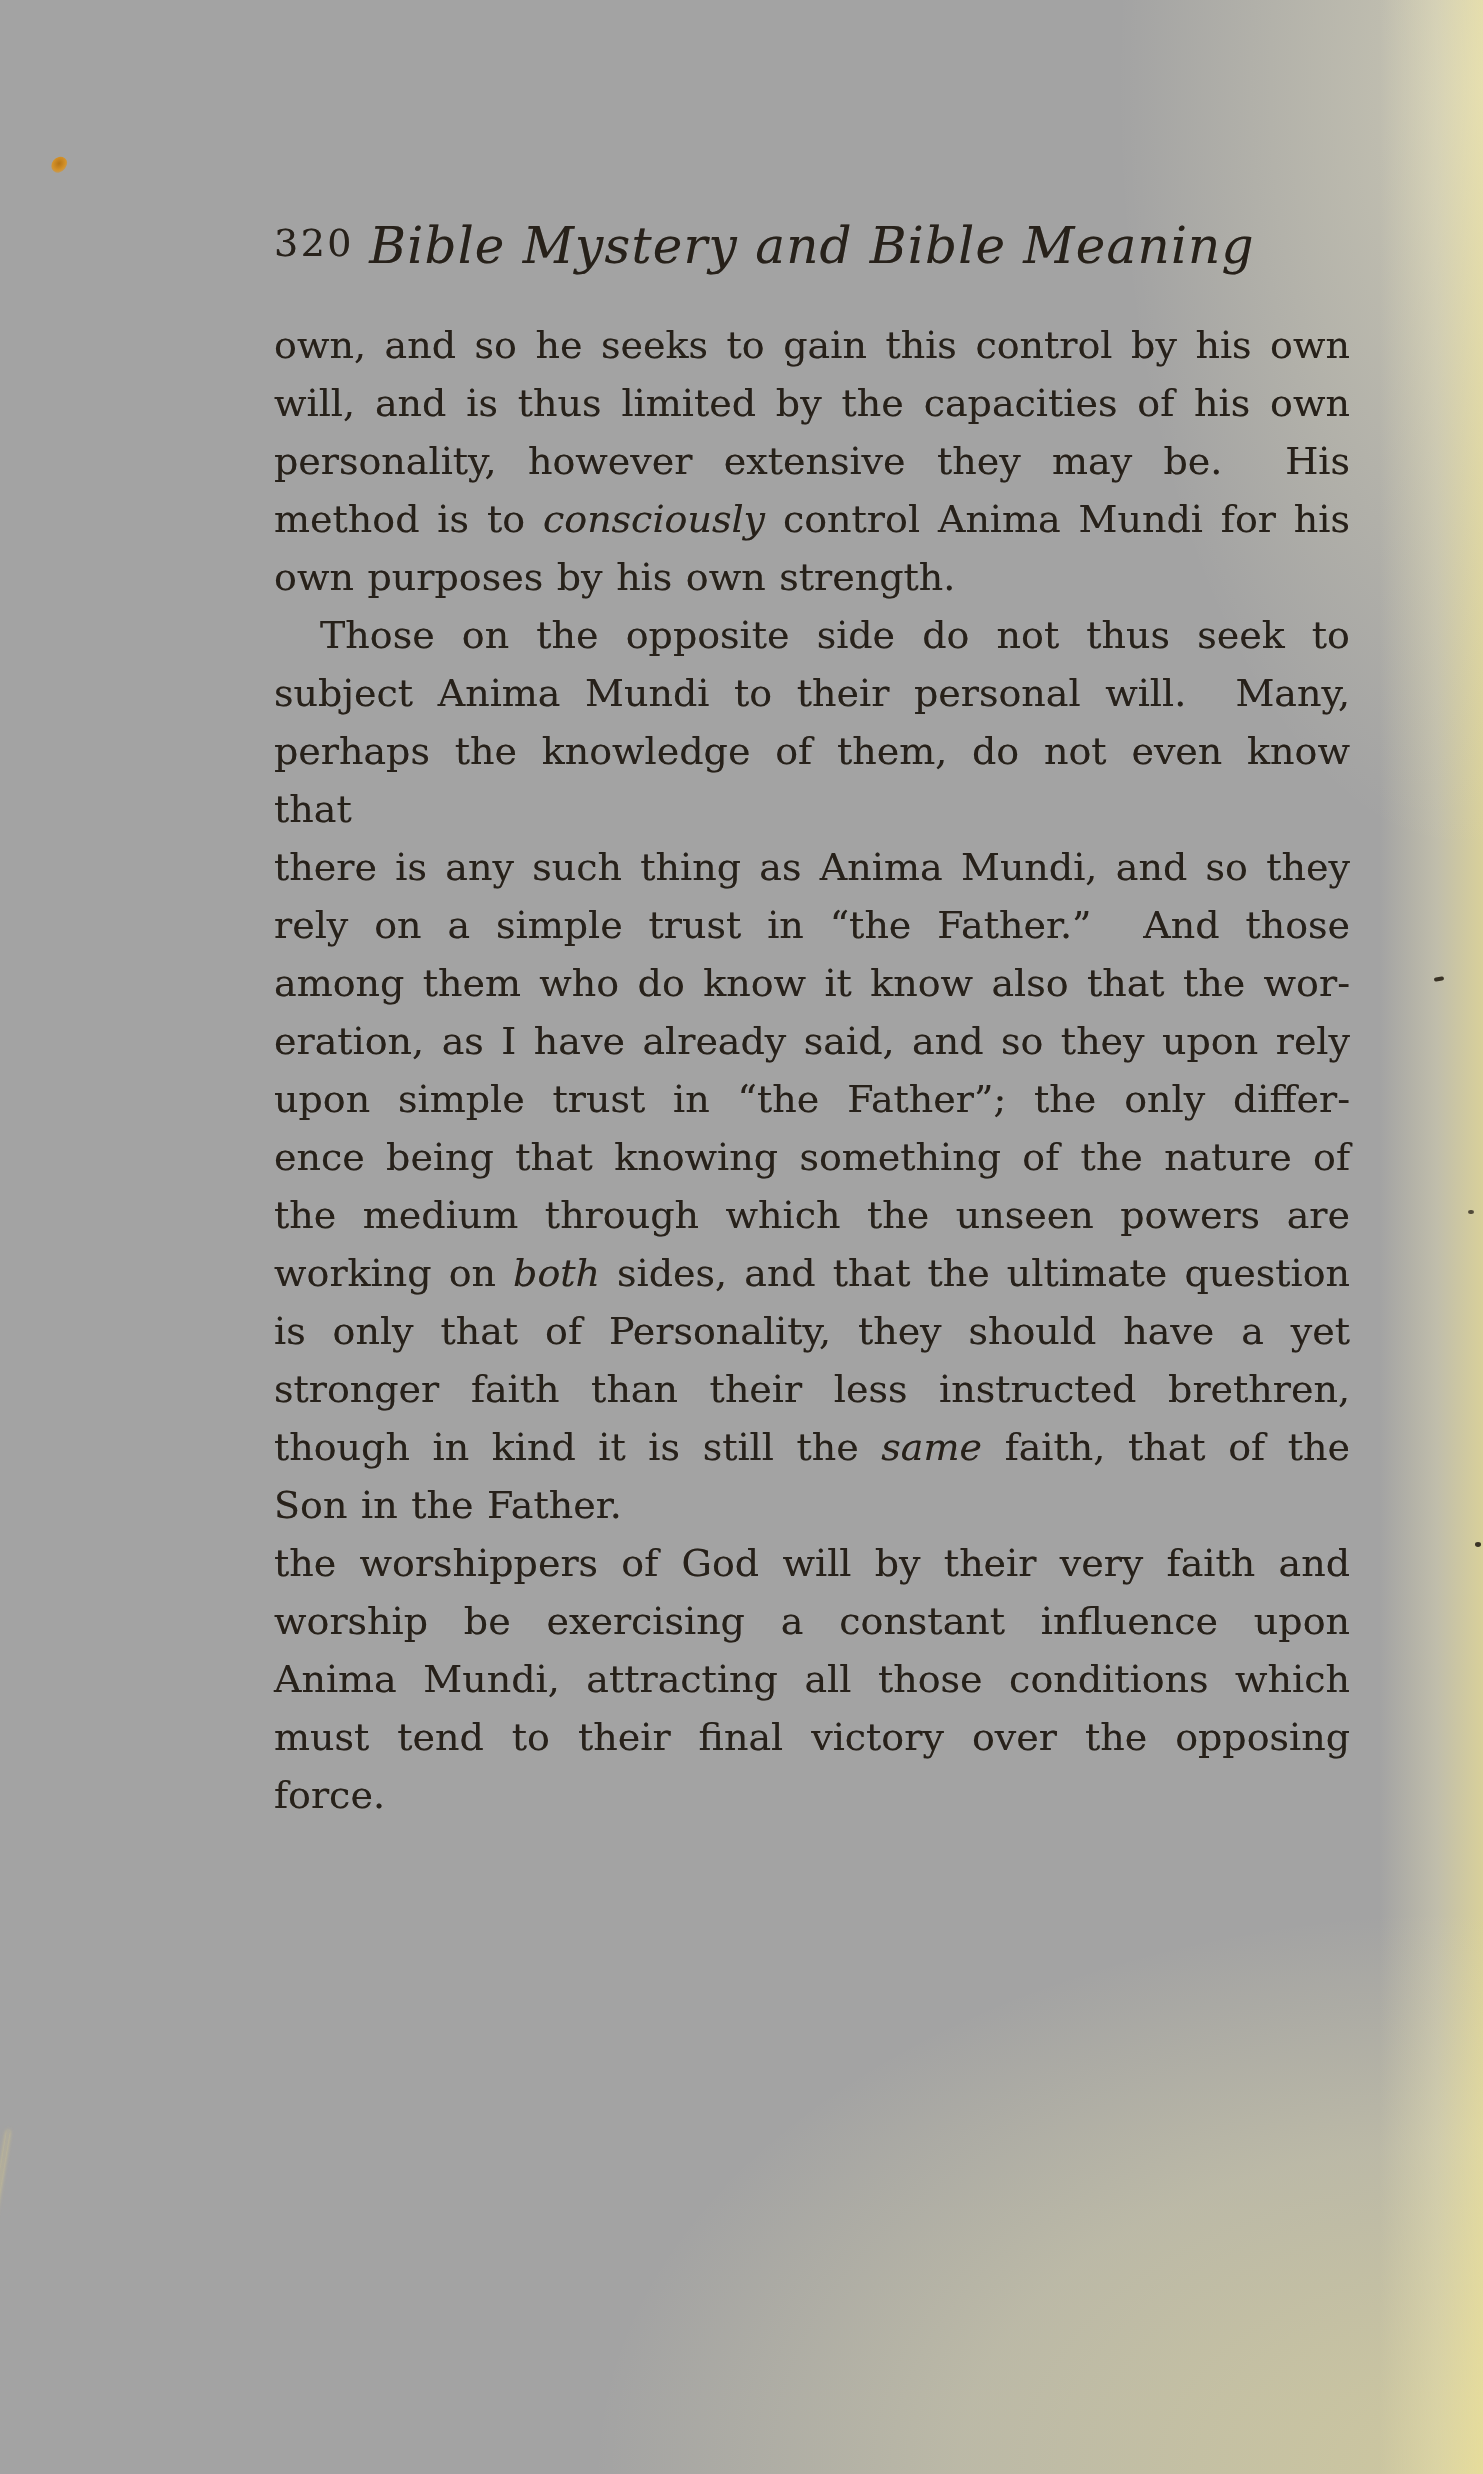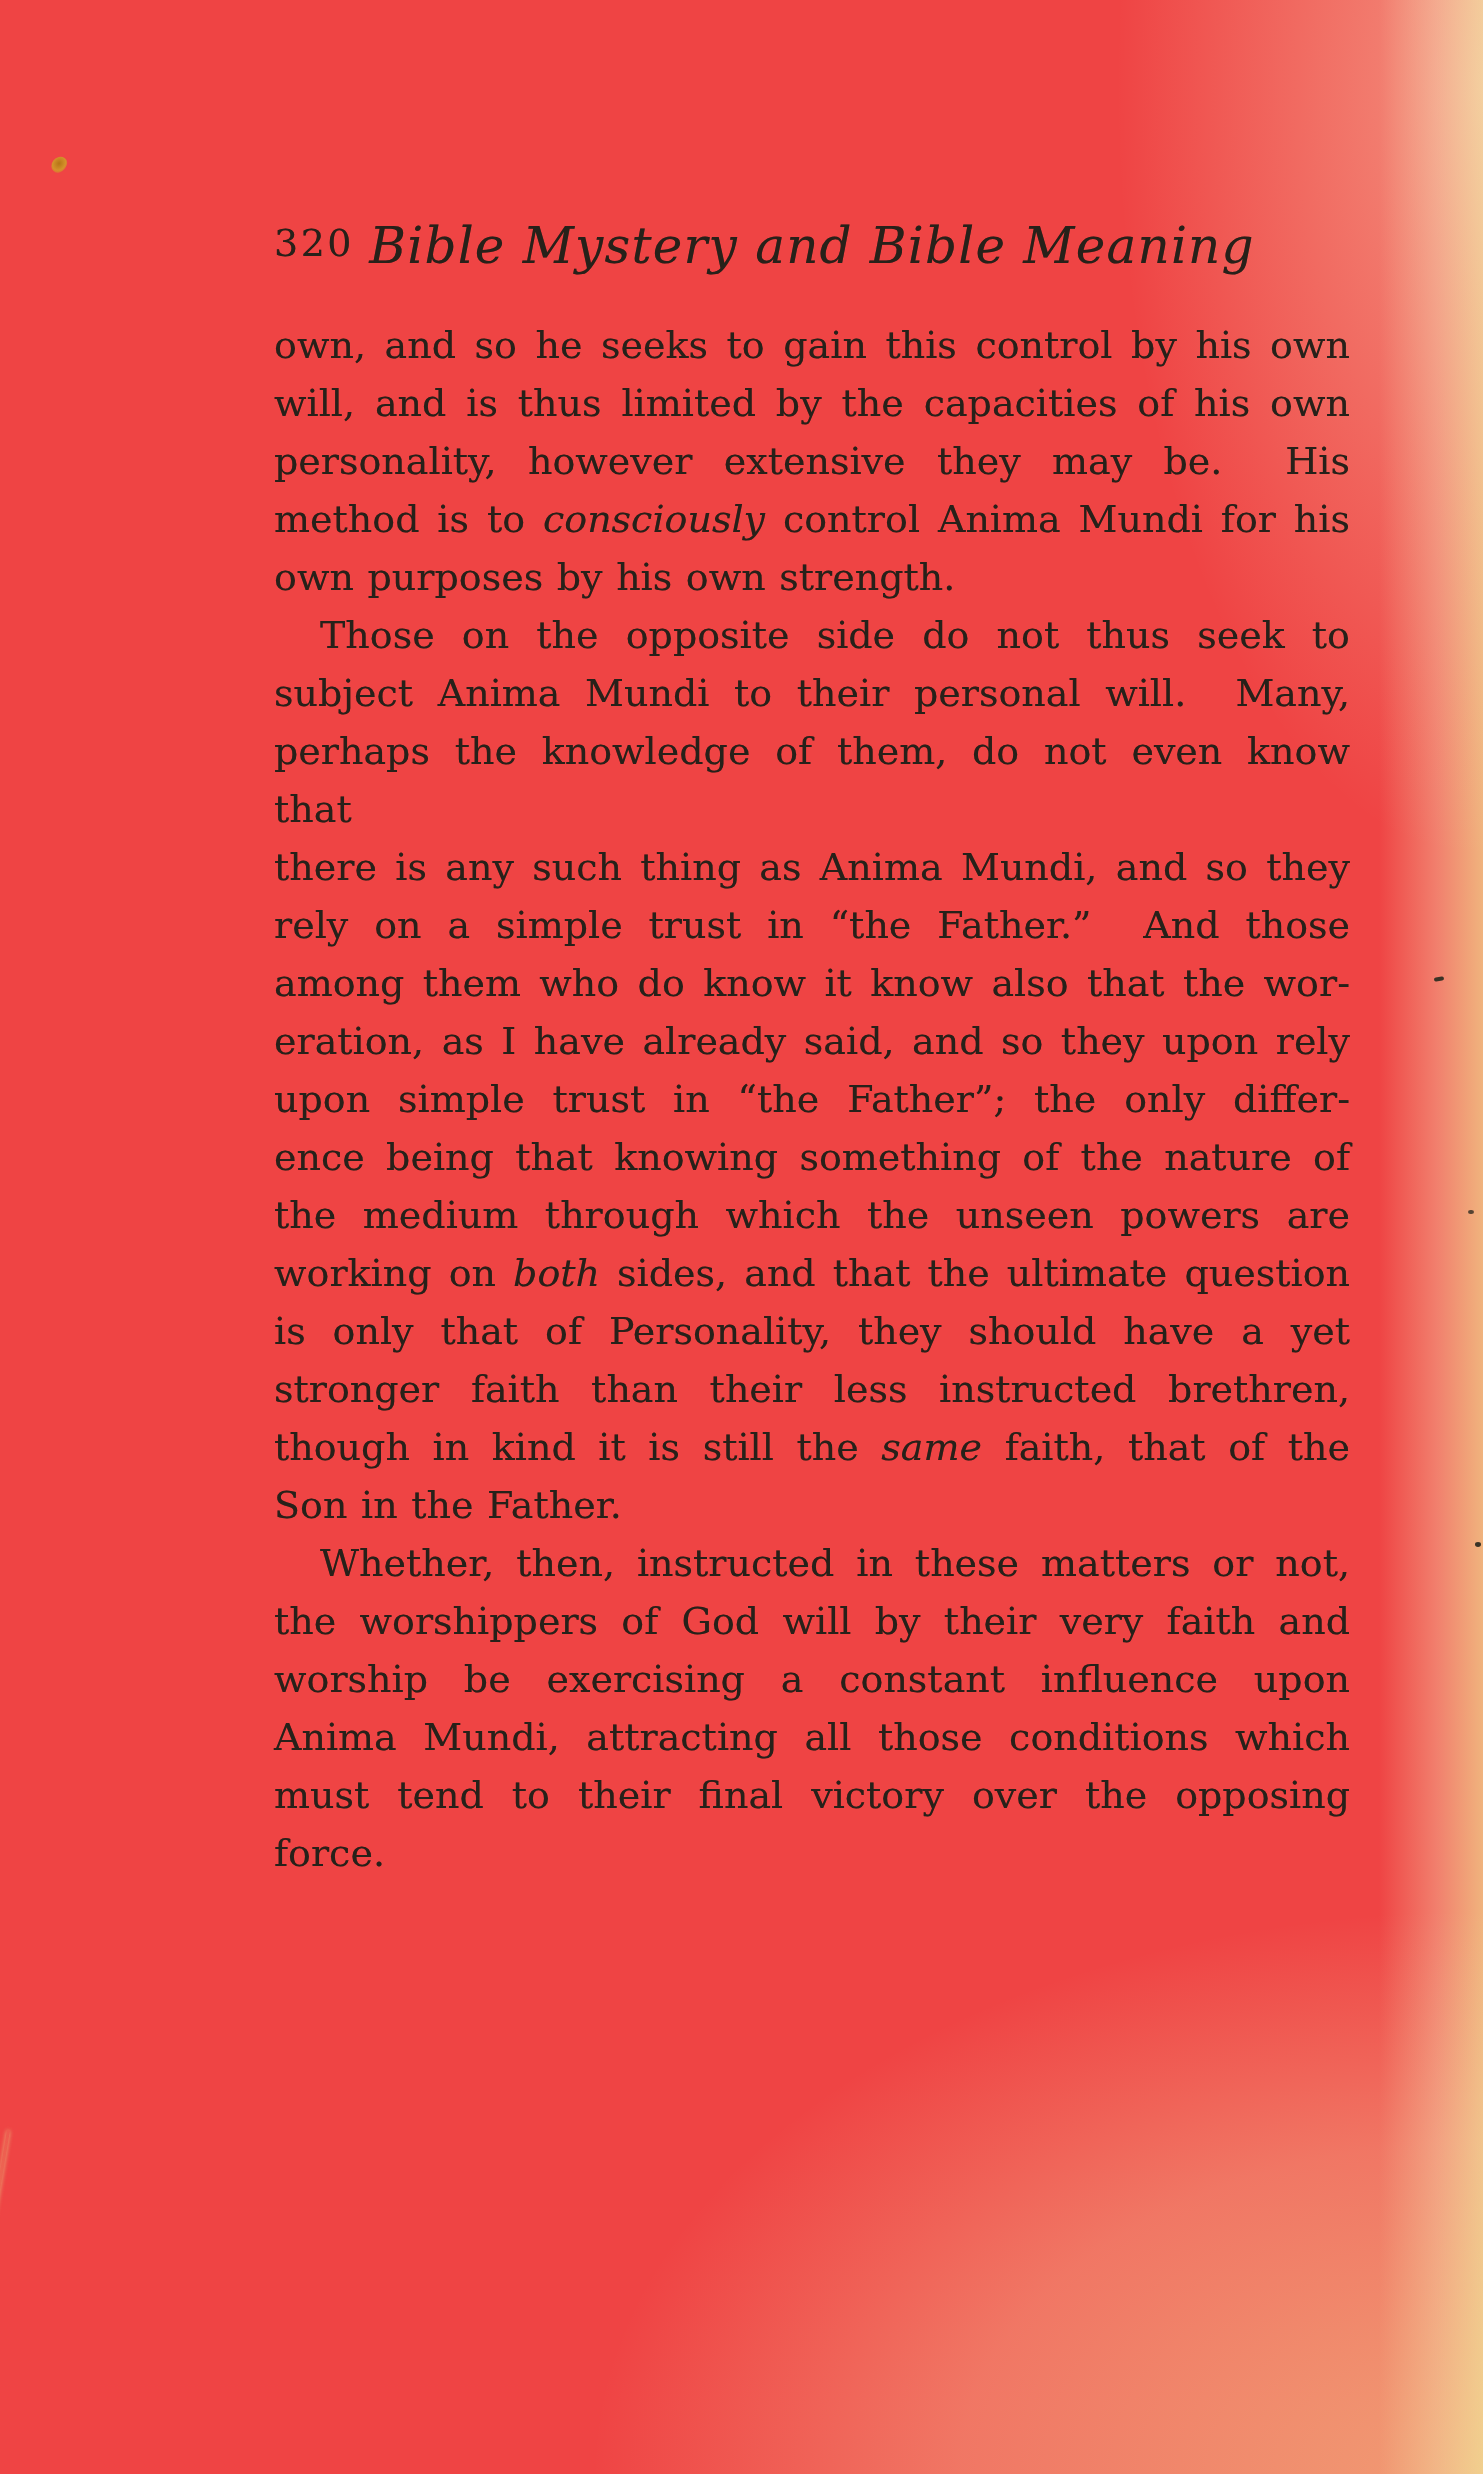--- a/index.html
+++ b/index.html
@@ -1,20 +1,20 @@
 <!DOCTYPE html>
 <html style="font-size:10px"><head>
 <meta charset="utf-8">
 <style>
   html, body { margin: 0; padding: 0; background: #e8e6e0; }
   .page {
     position: relative;
     width: 1484px;
     height: 2475px;
-    background: #ef4444;
+    background: #a3a3a3;
     overflow: hidden;
     font-family: "DejaVu Serif", "Liberation Serif", serif;
     color: #27211a;
   }
   
   .edge-right {
     position: absolute; top: 0; right: 0; width: 105px; height: 100%;
     background: linear-gradient(to right,
       rgba(246,238,186,0) 0%,
       rgba(246,238,186,0.35) 55%,
@@ -119,21 +119,20 @@
     <div class="line"><span>among them who do know it know also that the wor-</span><span class="it"></span><span></span></div>
     <div class="line"><span>eration, as I have already said, and so they upon rely</span><span class="it"></span><span></span></div>
     <div class="line"><span>upon simple trust in “the Father”; the only differ-</span><span class="it"></span><span></span></div>
     <div class="line"><span>ence being that knowing something of the nature of</span><span class="it"></span><span></span></div>
     <div class="line"><span>the medium through which the unseen powers are</span><span class="it"></span><span></span></div>
     <div class="line"><span>working on </span><span class="it">both</span><span> sides, and that the ultimate question</span></div>
     <div class="line"><span>is only that of Personality, they should have a yet</span><span class="it"></span><span></span></div>
     <div class="line"><span>stronger faith than their less instructed brethren,</span><span class="it"></span><span></span></div>
     <div class="line"><span>though in kind it is still the </span><span class="it">same</span><span> faith, that of the</span></div>
     <div class="line pend"><span>Son in the Father.</span><span class="it"></span><span></span></div>
-    <div class="line ind"><span>Whether, then, instructed in these matters or not,</span><span class="it"></span><span></span></div>
     <div class="line"><span>the worshippers of God will by their very faith and</span><span class="it"></span><span></span></div>
     <div class="line"><span>worship be exercising a constant influence upon</span><span class="it"></span><span></span></div>
     <div class="line"><span>Anima Mundi, attracting all those conditions which</span><span class="it"></span><span></span></div>
     <div class="line"><span>must tend to their final victory over the opposing</span><span class="it"></span><span></span></div>
     <div class="line pend"><span>force.</span><span class="it"></span><span></span></div>
   </div>
 
 </div>
 
 

